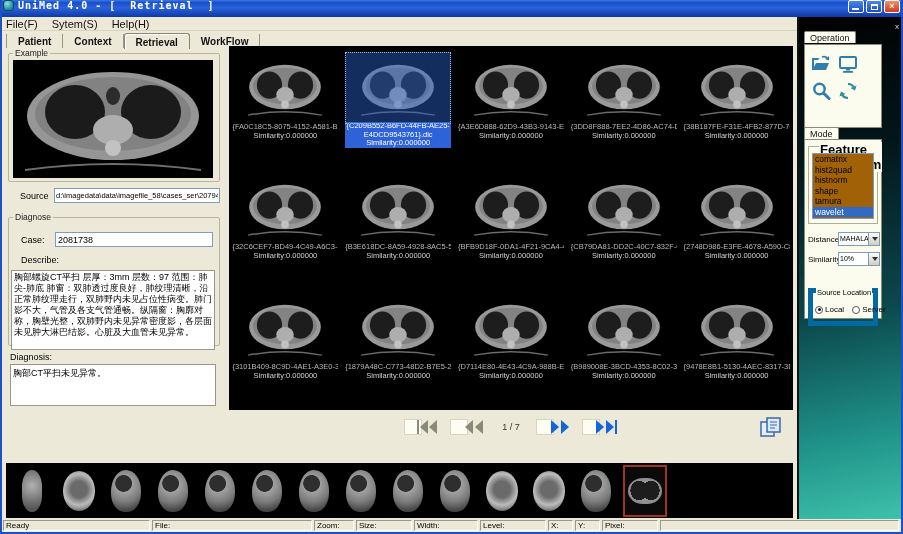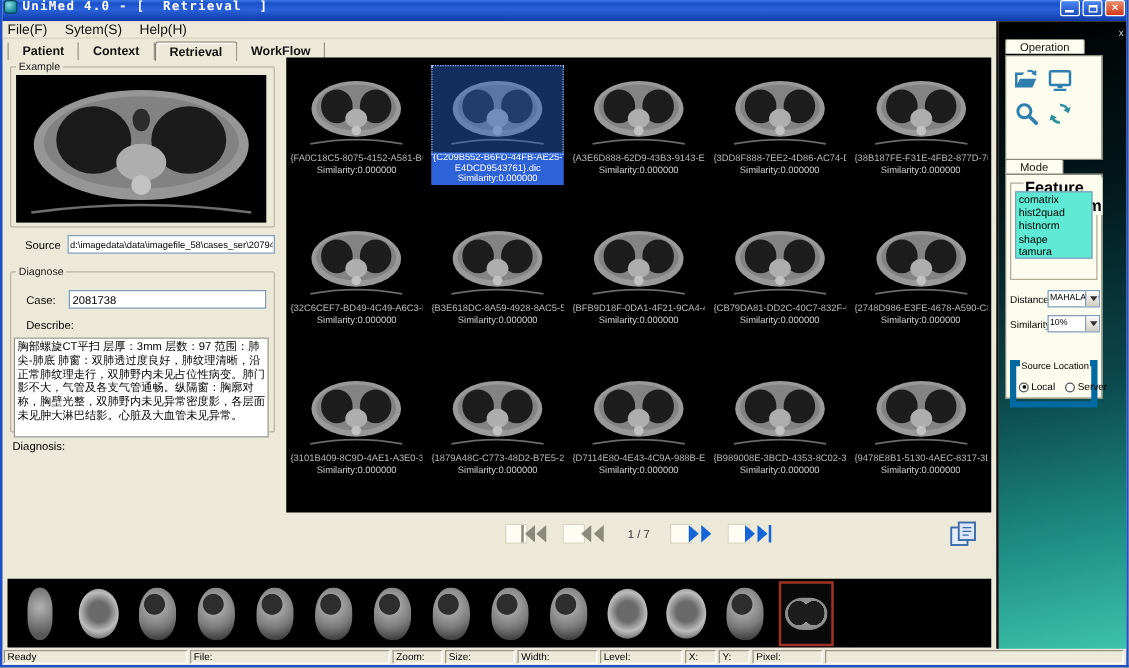--- a/index.html
+++ b/index.html
@@ -76,31 +76,31 @@
   .nav-btn svg { width:24px; height:18px; }
   .page-indicator { font-size:9px; color:#333; margin:0 6px; }
   .report-btn { position:absolute; left:756px; top:416px; width:26px; height:24px; }
 
   
   .sidebar { position:absolute; left:795px; top:17px; width:106px; height:503px;
     border-left:2px solid #101010;
     background:linear-gradient(168deg,#000 0%,#02171a 28%,#0b474c 58%,#1f9188 82%,#3ec2ac 100%); }
   .panel-close { position:absolute; right:4px; top:6px; font-size:8px; color:#dcdcdc; line-height:8px; }
   .side-tab { position:absolute; background:#fdfdf2; border:1px solid #8a8a7a; border-bottom:none;
-    border-radius:2px 2px 0 0; font-size:9px; padding:1px 11px 0; color:#111; }
+    border-radius:2px 2px 0 0; font-size:9px; padding:1px 5px 0; color:#111; }
   .op-tab { left:5px; top:14px; }
   .op-card { position:absolute; left:5px; top:27px; width:78px; height:84px; background:#fbfbee; border:1px solid #8a8a7a; }
   .op-icons { display:flex; flex-wrap:wrap; gap:7px; padding:9px 6px; }
   .op-icon { width:20px; height:20px; }
   .op-icon svg { width:100%; height:100%; }
   .mode-tab { left:5px; top:110px; }
   .mode-card { position:absolute; left:5px; top:122px; width:78px; height:180px; background:#fbfbee; border:1px solid #8a8a7a; }
   .fa-group { position:absolute; left:3px; top:6px; width:70px; height:78px; border:1px solid #b0ac98; }
   .fa-legend { position:absolute; left:10px; top:-5px; background:#fbfbee; font-size:13px; padding:0 1px;font-weight:bold; }
-  .listbox { position:absolute; left:3px; top:6px; width:62px; height:54px; background:#5eead4;
+  .listbox { position:absolute; left:3px; top:6px; width:62px; height:66px; background:#a16207;
     border:1px solid #7f9db9; overflow:hidden; }
   .list-row { font-size:8.5px; line-height:10.5px; padding-left:2px; color:#000; white-space:nowrap; }
   .list-row.sel { background:#316ac5; color:#fff; }
   .combo-row { position:absolute; left:3px; display:flex; align-items:center; width:72px; }
   .combo-row.distance { top:92px; } .combo-row.similarity { top:112px; }
   .combo-label { font-size:8px; width:30px; }
   .combo { position:relative; flex:1; height:14px; background:#fff; border:1px solid #7f9db9; font-size:7px;
     line-height:12px; padding-left:1px; overflow:hidden; white-space:nowrap; }
   .dd-btn { position:absolute; right:0; top:0; width:11px; height:12px;
     background:linear-gradient(#fdfdfd,#d0ccc0); border-left:1px solid #7f9db9; }
@@ -196,20 +196,21 @@
 
   <fieldset class="diagnose-group">
     <legend>Diagnose</legend>
     <span class="case-label">Case:</span>
     <input class="case-input" value="2081738" style="">
     <span class="describe-label">Describe:</span>
     <div class="describe-box">胸部螺旋CT平扫 层厚：3mm  层数：97  范围：肺尖-肺底 肺窗：双肺透过度良好，肺纹理清晰，沿正常肺纹理走行，双肺野内未见占位性病变。肺门影不大，气管及各支气管通畅。纵隔窗：胸廓对称，胸壁光整，双肺野内未见异常密度影，各层面未见肿大淋巴结影。心脏及大血管未见异常。</div>
   </fieldset>
 
   <span class="diagnosis-label">Diagnosis:</span>
+  <div class="diagnosis-box">胸部CT平扫未见异常。</div>
 
   <div class="grid-black">
       <div class="cell">
       <div class="thumb-wrap">
         <svg viewBox="0 0 88 66">
           <rect width="88" height="66" fill="#000"></rect>
           <ellipse cx="44" cy="32" rx="37" ry="23" fill="#999999"></ellipse>
           <ellipse cx="44" cy="31" rx="33" ry="19" fill="#838383"></ellipse>
           <ellipse cx="28" cy="30" rx="13" ry="14" fill="#1d1d1d"></ellipse>
           <ellipse cx="60" cy="30" rx="13" ry="14" fill="#1d1d1d"></ellipse>

